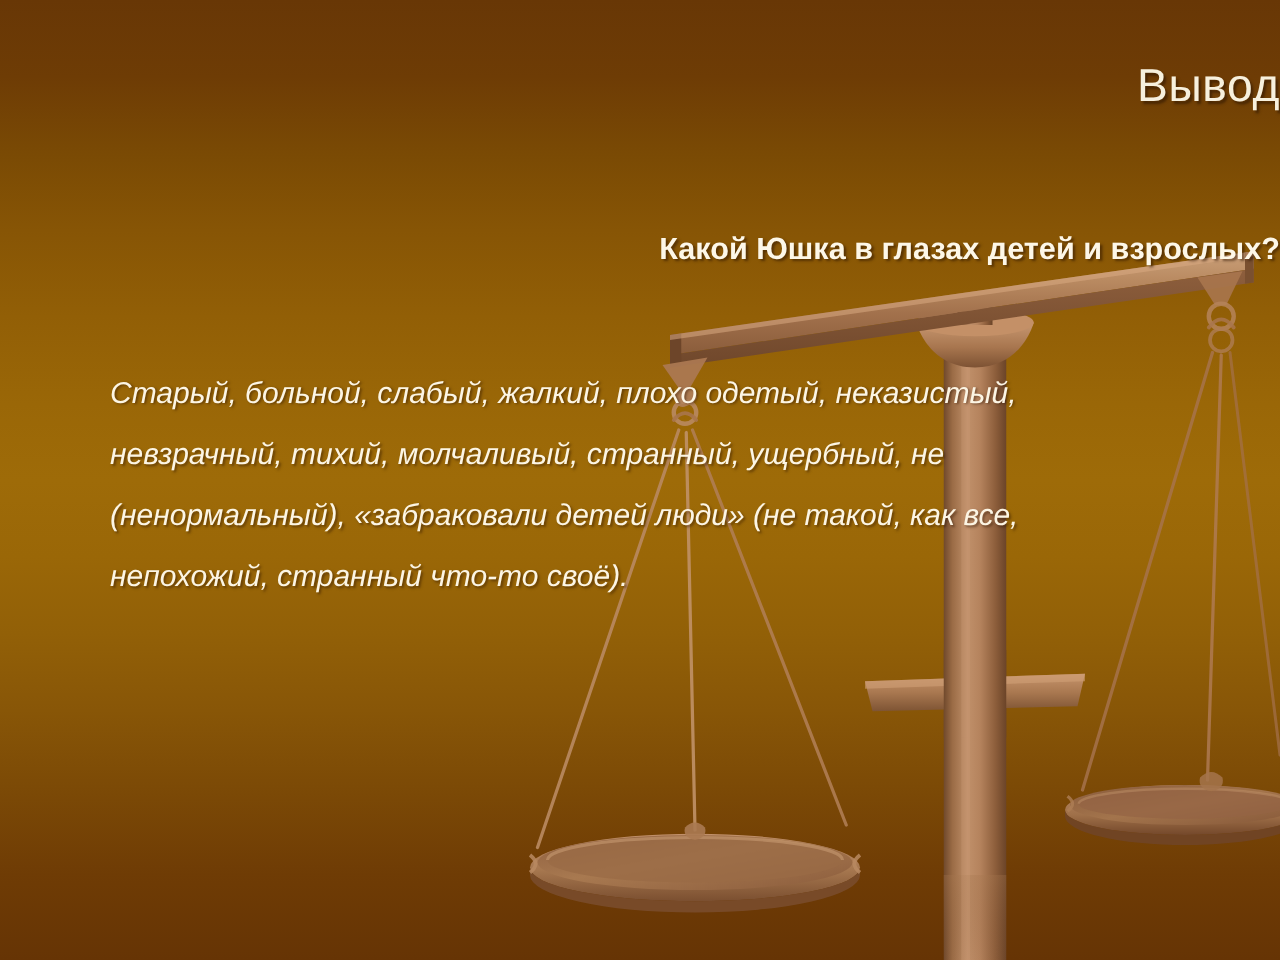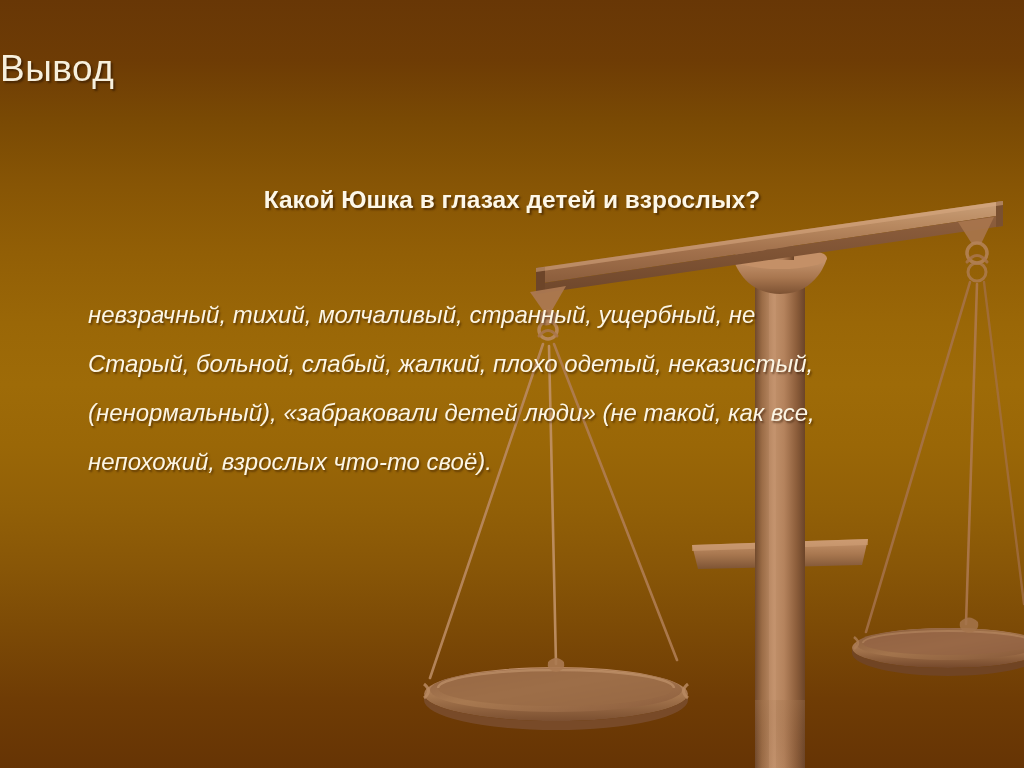--- a/index.html
+++ b/index.html
@@ -53,35 +53,35 @@
     top: 0;
     width: 1024px;
     height: 768px;
   }
 
   .slide-title {
     position: absolute;
     left: 0;
     top: 48px;
     width: 1024px;
-    text-align: left;
+    text-align: right;
     font-size: 37px;
     font-weight: 400;
     color: #f7f0dd;
     letter-spacing: 0.5px;
     text-shadow: 2px 2px 2px rgba(40,18,0,0.55);
     white-space: nowrap;
   }
 
   .question {
     position: absolute;
     left: 0;
     top: 186px;
     width: 1024px;
-    text-align: center;
+    text-align: right;
     font-size: 24.5px;
     font-weight: bold;
     color: #fdf7e8;
     text-shadow: 2px 2px 2px rgba(45,20,0,0.55);
     white-space: nowrap;
   }
 
   .body-block {
     position: absolute;
     left: 88px;
@@ -240,20 +240,20 @@
     </g>
   </svg>
 
   <div id="text-layer">
 
     <div class="slide-title">Вывод</div>
 
     <div class="question">Какой Юшка в глазах детей и взрослых?</div>
 
     <div class="body-block">
+      <div class="body-line">Старый, больной, слабый, жалкий, плохо одетый, неказистый,</div>
       <div class="body-line"> невзрачный, тихий, молчаливый, странный, ущербный, не</div>
-      <div class="body-line">Старый, больной, слабый, жалкий, плохо одетый, неказистый,</div>
       <div class="body-line">(ненормальный), «забраковали детей люди» (не такой, как все,</div>
-      <div class="body-line">непохожий, взрослых что-то своё).</div>
+      <div class="body-line">непохожий, странный что-то своё).</div>
     </div>
 
   </div>
 </div>
 
 </body></html>

